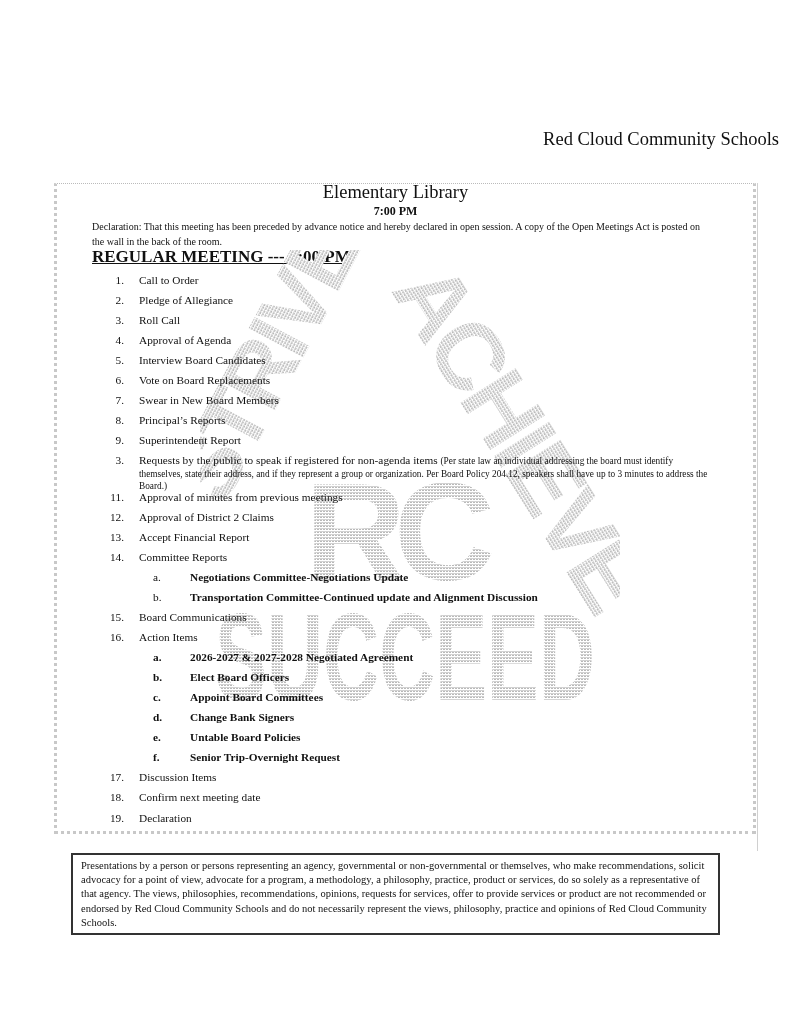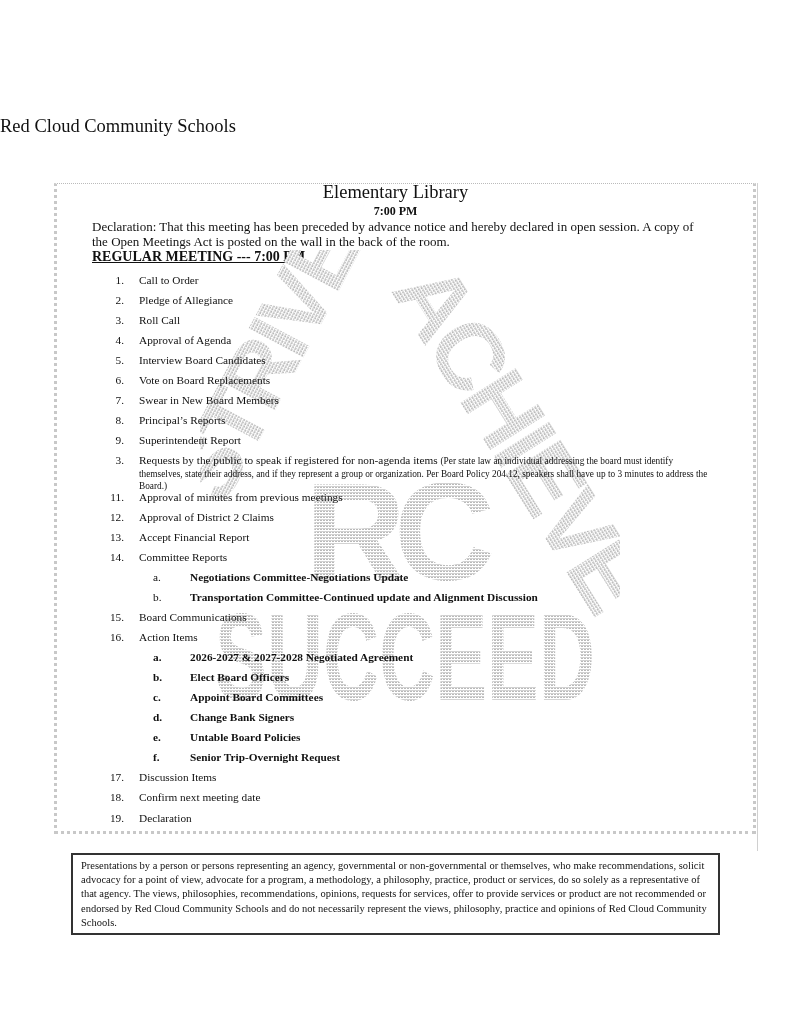--- a/index.html
+++ b/index.html
@@ -1,27 +1,27 @@
 <!DOCTYPE html>
 <html><head>
 <meta charset="utf-8">
 <style>
   html, body { margin: 0; padding: 0; background: #ffffff; }
   body { width: 791px; height: 1024px; position: relative; overflow: hidden;
          font-family: "Liberation Serif", "DejaVu Serif", serif; color: #111; }
-  .header { position: absolute; top: 115px; left: 0; width: 779px; text-align: left;
+  .header { position: absolute; top: 128px; left: 0; width: 779px; text-align: right;
             font-size: 18.5px; line-height: 22px; }
   .frame { position: absolute; left: 54px; top: 183px; width: 702px; height: 651px;
            border-top: 1px dotted #bbb; border-left: 3px dotted #c8c8c8;
            border-right: 3px dotted #c8c8c8; border-bottom: 3px dotted #c8c8c8; box-sizing: border-box; }
   .frame-outer-right { position: absolute; left: 757px; top: 183px; width: 1px; height: 668px; background: #d0d0d0; }
   .loc { position: absolute; top: 181px; left: 0; width: 791px; text-align: center; font-size: 18.5px; line-height: 22px; }
   .time { position: absolute; top: 202px; left: 0; width: 791px; text-align: center; font-size: 12px; font-weight: bold; line-height: 18px; }
-  .decl { position: absolute; top: 219px; left: 92px; width: 610px; font-size: 13px; line-height: 15px; }
-  .regular { position: absolute; top: 249px; left: 92px; font-size: 14px; font-weight: bold; text-decoration: underline; line-height: 16px; }
+  .decl { position: absolute; top: 219px; left: 92px; width: 610px; font-size: 10px; line-height: 15px; }
+  .regular { position: absolute; top: 249px; left: 92px; font-size: 17px; font-weight: bold; text-decoration: underline; line-height: 16px; }
   .watermark { position: absolute; left: 200px; top: 250px; width: 420px; height: 460px; z-index: 0; }
   .agenda { position: absolute; top: 272px; left: 0; width: 791px; font-size: 11.3px; z-index: 1; }
   .item { position: absolute; left: 0; width: 791px; }
   .num { position: absolute; width: 24px; text-align: right; left: 100px; }
   .txt { position: absolute; left: 139px; }
   .sub .num { left: 153px; width: 22px; text-align: left; }
   .sub .txt { left: 190px; font-weight: bold; }
   .bold-letter .num { font-weight: bold; }
   .long .txt { width: 570px; }
   .long .small { font-size: 9.3px; line-height: 10.6px; display: inline; }

